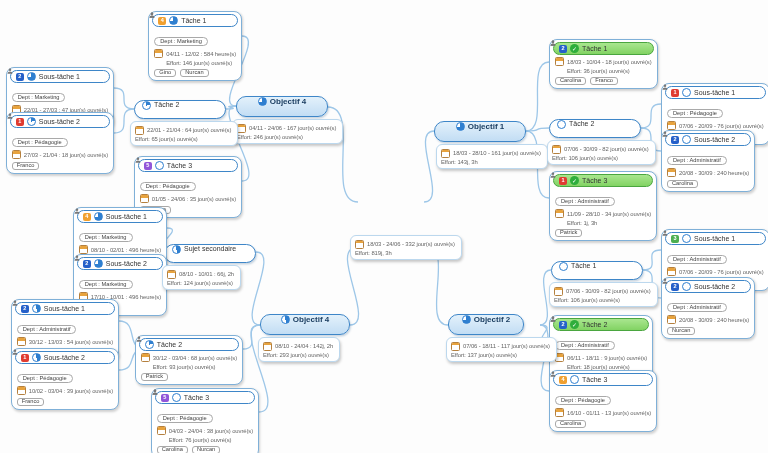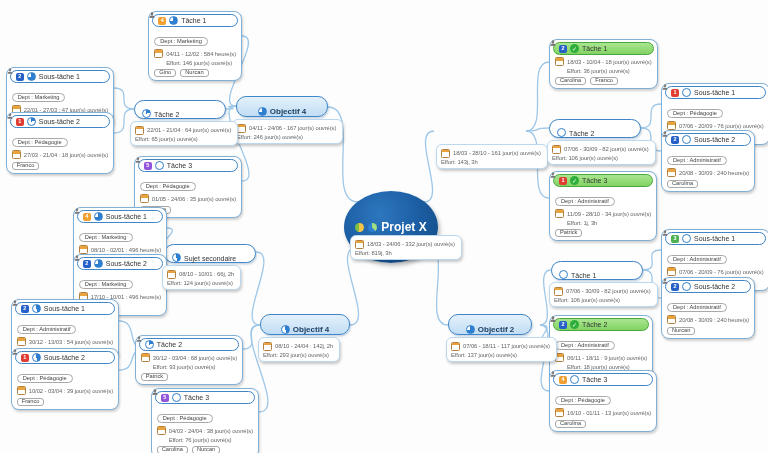--- a/index.html
+++ b/index.html
@@ -3,21 +3,21 @@
 <meta charset="utf-8">
 <style>
   html,body{margin:0;padding:0;background:#fff;}
   .canvas{
     position:relative;width:768px;height:453px;background:#fdfdfd;overflow:hidden;
     font-family:"Liberation Sans","DejaVu Sans",sans-serif;
   }
   .canvas svg{position:absolute;left:0;top:0;z-index:1;}
   .pill{
     position:absolute;z-index:2;box-sizing:border-box;height:19px;
-    display:flex;align-items:flex-end;gap:3px;padding:0 7px;
+    display:flex;align-items:flex-start;gap:3px;padding:0 7px;
     background:#fff;border:1.4px solid #3e86c8;border-radius:10px;
     font-size:7px;color:#333;box-shadow:1px 1.5px 2px rgba(40,90,140,0.25);
   }
   .pill.objective{
     background:linear-gradient(#e3f1fb,#c2ddf4);font-weight:bold;font-size:8px;
     color:#173a5e;justify-content:center;height:21px;
   }
   .card{
     position:absolute;z-index:2;box-sizing:border-box;width:max-content;
     background:#fff;border:1.2px solid #7fb0d8;border-radius:8px;
@@ -93,44 +93,43 @@
       <path d="M134 109 C 114 109, 134 88, 114 88" fill="none" stroke="#9ec7e8" stroke-width="1.3"></path>
       <path d="M134 109 C 114 109, 134 133, 114 133" fill="none" stroke="#9ec7e8" stroke-width="1.3"></path>
       <path d="M260 325 C 234.45 325, 281.55 252, 256 252" fill="none" stroke="#9ec7e8" stroke-width="1.3"></path>
       <path d="M260 325 C 240 325, 263 349, 243 349" fill="none" stroke="#9ec7e8" stroke-width="1.3"></path>
       <path d="M260 325 C 229.55 325, 289.45 412, 259 412" fill="none" stroke="#9ec7e8" stroke-width="1.3"></path>
       <path d="M164 252 C 144 252, 187 228, 167 228" fill="none" stroke="#9ec7e8" stroke-width="1.3"></path>
       <path d="M164 252 C 144 252, 187 275, 167 275" fill="none" stroke="#9ec7e8" stroke-width="1.3"></path>
       <path d="M145 349 C 125 349, 139 321, 119 321" fill="none" stroke="#9ec7e8" stroke-width="1.3"></path>
       <path d="M145 349 C 125 349, 139 370, 119 370" fill="none" stroke="#9ec7e8" stroke-width="1.3"></path>
     </svg>
-    <div class="center-ellipse" style="left: 344px; top: 191px; width: 94px; height: 72px;">
-      <span class="cicon a"></span>
-      <span class="cicon b"></span>
-      <span class="ctitle">Projet X</span>
-    </div>
     <div class="callout" style="left: 350px; top: 235px;">
       <div class="row">
         <span class="cal"></span>
         <span class="rtext">18/03 - 24/06 - 332 jour(s) ouvré(s)</span>
       </div>
       <div class="row indent">
         <span class="rtext">Effort: 819j, 3h</span>
       </div>
     </div>
+    <div class="pill objective" style="left: 434px; top: 121px; width: 92px;">
+      <span class="prog p75"></span>
+      <span class="ttext">Objectif 1</span>
+    </div>
     <div class="callout" style="left: 436px; top: 144px;">
       <div class="row">
         <span class="cal"></span>
         <span class="rtext">18/03 - 28/10 - 161 jour(s) ouvré(s)</span>
       </div>
       <div class="row indent">
         <span class="rtext">Effort: 143j, 3h</span>
       </div>
     </div>
-    <div class="pill objective" style="left: 448px; top: 314px; width: 84px;">
+    <div class="pill objective" style="left: 448px; top: 314px; width: 76px;">
       <span class="prog p75"></span>
       <span class="ttext">Objectif 2</span>
     </div>
     <div class="callout" style="left: 446px; top: 337px;">
       <div class="row">
         <span class="cal"></span>
         <span class="rtext">07/06 - 18/11 - 117 jour(s) ouvré(s)</span>
       </div>
       <div class="row indent">
         <span class="rtext">Effort: 137 jour(s) ouvré(s)</span>

